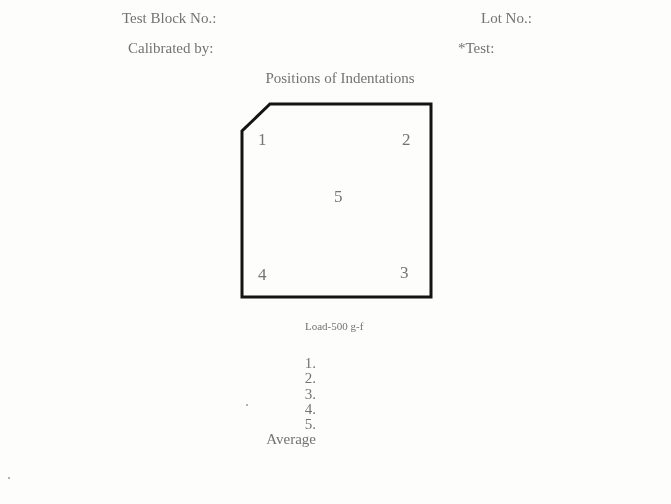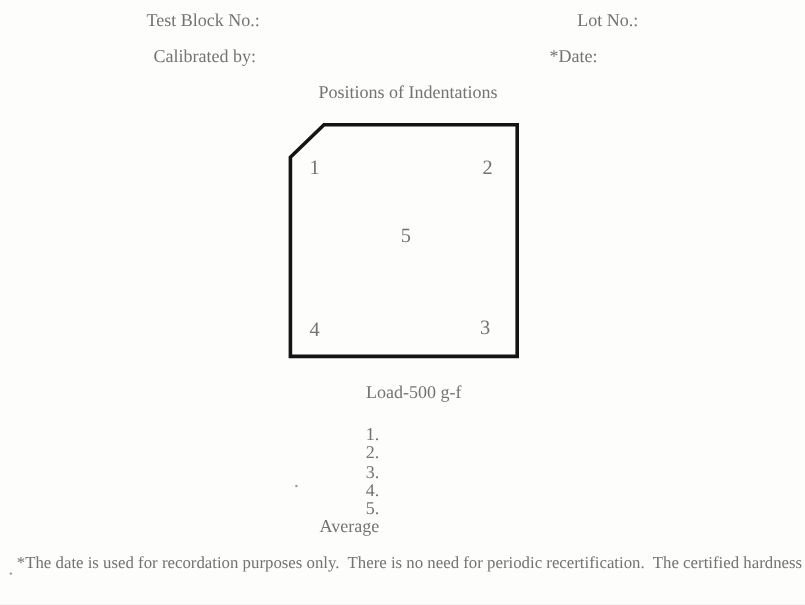--- a/index.html
+++ b/index.html
@@ -15,36 +15,36 @@
   .abs{position:absolute;white-space:pre;}
   .hdr-label{font-size:15px;line-height:15px;}
   .title{left:0;top:70px;width:680px;text-align:center;font-size:15px;}
   .diagram-svg{position:absolute;left:240px;top:101px;}
   .pos-num{position:absolute;font-size:17px;line-height:17px;}
   .pos-1{left:258px;top:131px;}
   .pos-2{left:402px;top:131px;}
   .pos-5{left:334px;top:188px;}
   .pos-4{left:258px;top:266px;}
   .pos-3{left:400px;top:264px;}
-  .load-label{left:305px;top:320px;font-size:15px;}
+  .load-label{left:305px;top:320px;font-size:11px;}
   .readings{position:absolute;left:230px;top:356px;width:86px;text-align:right;}
   .reading{font-size:15px;line-height:15.3px;white-space:pre;}
   .footnote{position:absolute;left:14px;top:461px;font-size:14px;line-height:17.5px;}
   .footnote div{white-space:pre;}
   .speck{position:absolute;width:2px;height:2px;border-radius:50%;background:#9a9a9a;}
 </style>
 </head>
 <body>
 
 <div class="page">
 
   <span class="abs hdr-label" style="left:122px;top:11px">Test Block No.:</span>
   <span class="abs hdr-label" style="left:481px;top:11px">Lot No.:</span>
   <span class="abs hdr-label" style="left:128px;top:41px">Calibrated by:</span>
-  <span class="abs hdr-label" style="left:458px;top:41px">*Date:</span>
+  <span class="abs hdr-label" style="left:458px;top:41px">*Test:</span>
 
   <div class="abs title">Positions of Indentations</div>
 
   <svg class="diagram-svg" width="195" height="200" viewBox="0 0 195 200" aria-hidden="true">
     <polygon points="30,3 191,3 191,196 2,196 2,30" fill="none" stroke="#141414" stroke-width="3" stroke-linejoin="miter"></polygon>
   </svg>
 
   <span class="pos-num pos-1">1</span>
   <span class="pos-num pos-2">2</span>
   <span class="pos-num pos-3">3</span>
@@ -56,19 +56,18 @@
   <div class="readings">
     <div class="reading">1.</div>
     <div class="reading">2.</div>
     <div class="reading">3.</div>
     <div class="reading">4.</div>
     <div class="reading">5.</div>
     <div class="reading">Average</div>
   </div>
 
   <div class="footnote">
-    <div>*The date is used for recordation purposes only.  There is no need for periodic recertification.  The certified hardness</div>
   </div>
 
   <span class="speck" style="left:8px;top:477px"></span>
   <span class="speck" style="left:246px;top:404px"></span>
 
 </div>
 
 </body></html>

